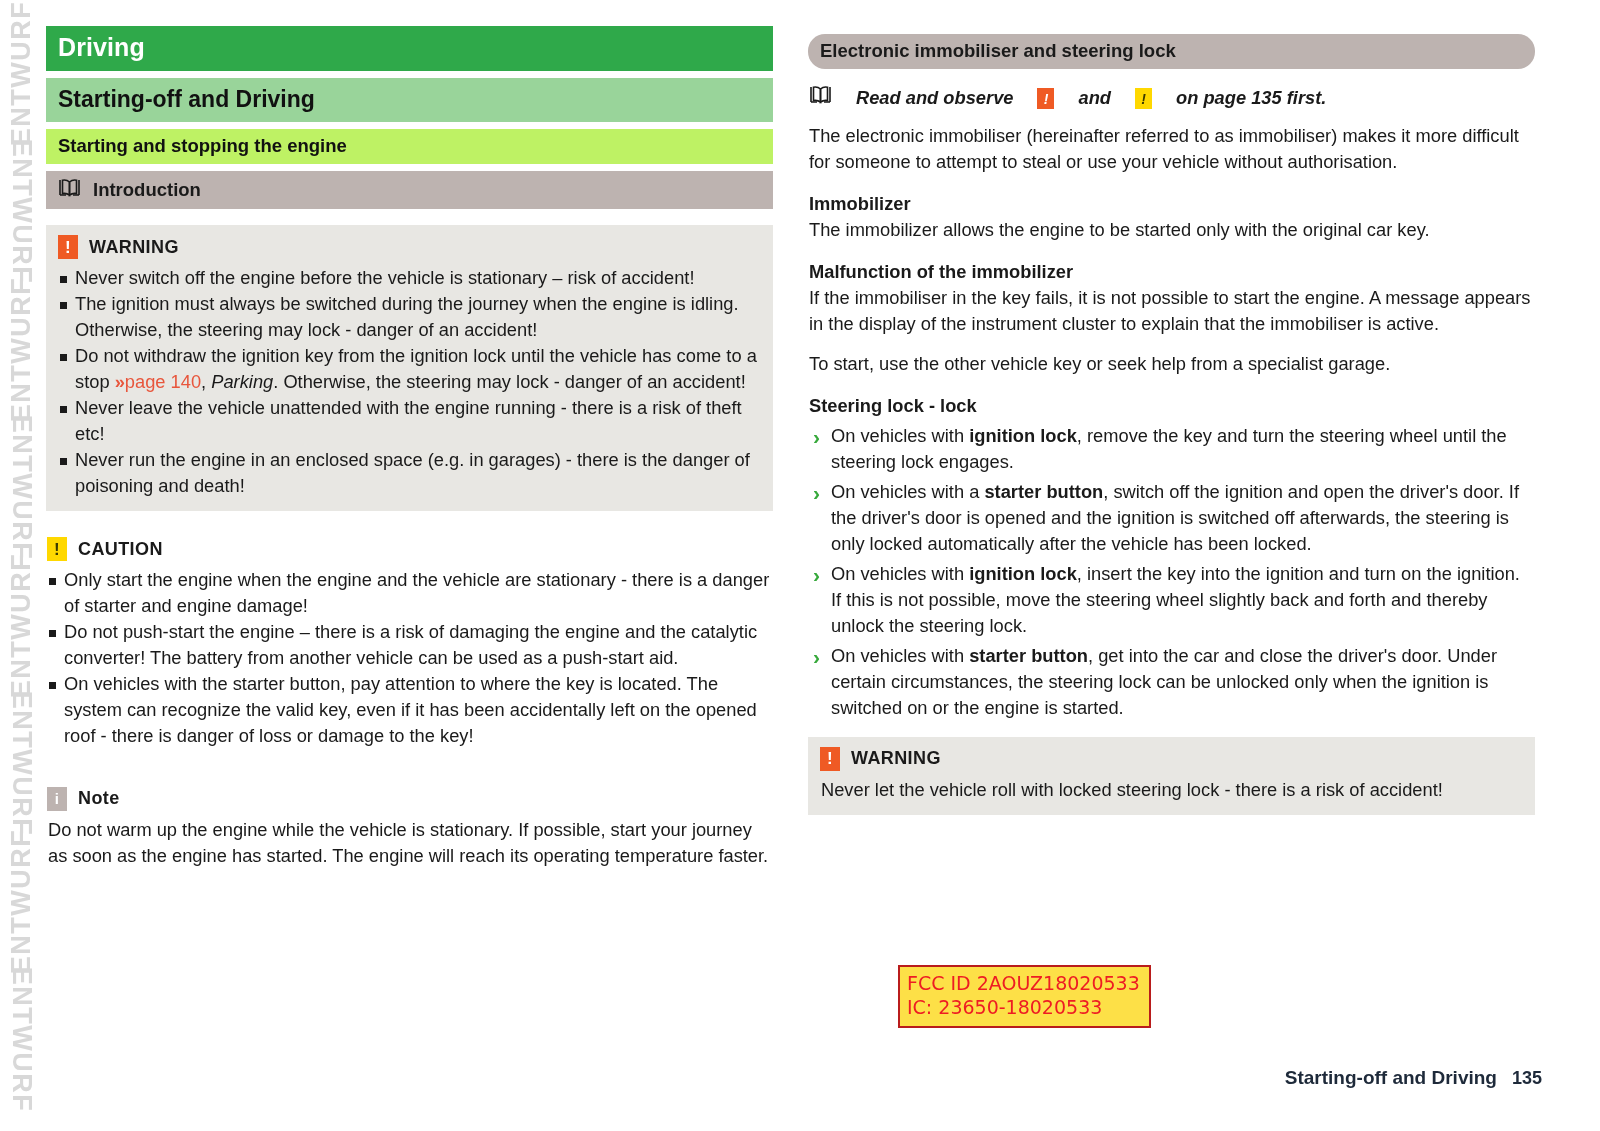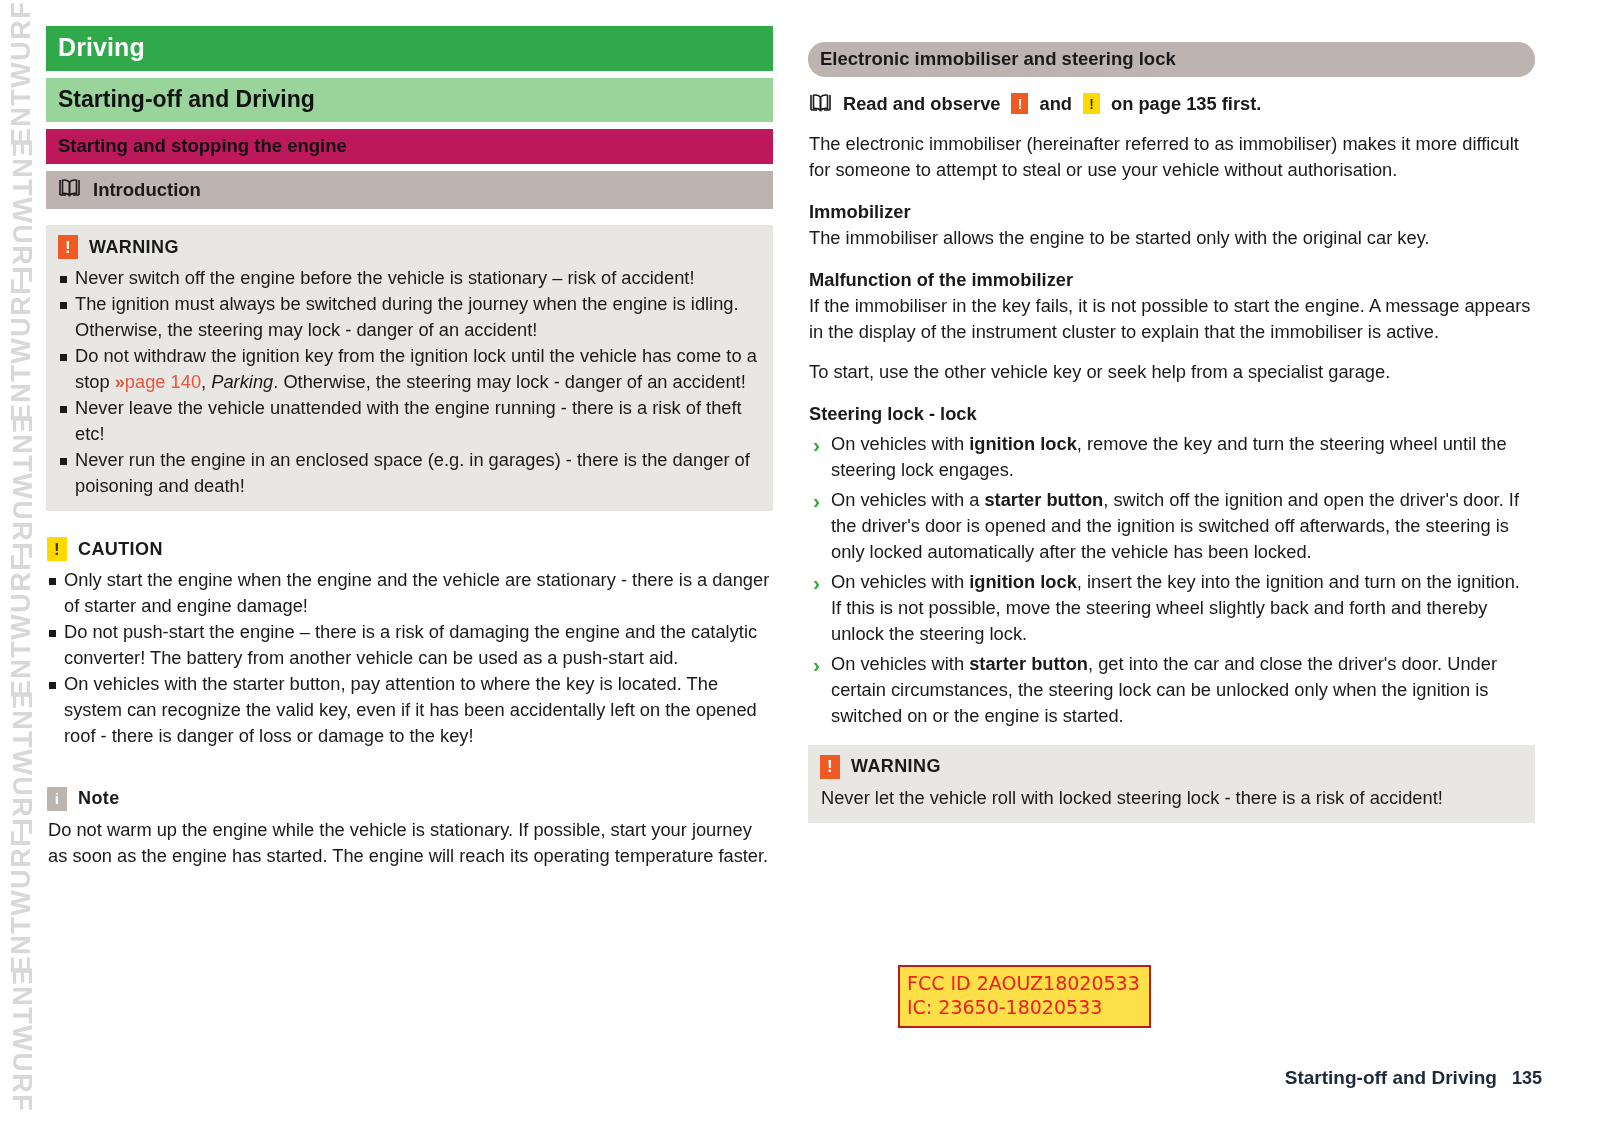--- a/index.html
+++ b/index.html
@@ -63,21 +63,21 @@
   .banner-section {
     background: #99d49a;
     color: #111111;
     font-size: 23px;
     font-weight: 700;
     padding: 9px 0 10px 12px;
     line-height: 1.1;
     margin-top: 7px;
   }
   .banner-sub {
-    background: #be185d;
+    background: #bef264;
     color: #111111;
     font-size: 18.5px;
     font-weight: 700;
     padding: 7px 0 8px 12px;
     line-height: 1.1;
     margin-top: 7px;
   }
   .banner-grey {
     background: #bdb3b0;
     color: #1a1a1a;
@@ -171,26 +171,27 @@
     position: absolute;
     left: 1px; top: -1px;
     color: #37a93c;
     font-weight: 700;
     font-size: 21px;
   }
 
   
   .observe-line {
     display: flex;
-    align-items: flex-start;
-    gap: 11px;
+    align-items: flex-end;
+    gap: 24px;
     font-size: 18.3px;
     font-weight: 700;
     margin: 16px 0 0 1px;
     flex-wrap: wrap;
+    font-style: italic;
   }
   .mini-badge {
     display: inline-flex;
     align-items: center;
     justify-content: center;
     width: 17px; height: 21px;
     color: #ffffff;
     font-weight: 700;
     font-size: 14px;
     line-height: 1;
@@ -291,21 +292,21 @@
         <span class="badge badge-note">i</span>
         <span>Note</span>
       </div>
       <p class="body under-head">Do not warm up the engine while the vehicle is stationary. If possible, start your journey as soon as the engine has started. The engine will reach its operating temperature faster.</p>
     </div>
 
   </div>
 
   <div class="col col-right">
 
-    <div class="banner-grey plain" style="margin-top:16px;border-radius:17px;">
+    <div class="banner-grey plain" style="margin-top:8px;border-radius:17px;">
       <span>Electronic immobiliser and steering lock</span>
     </div>
 
     <div class="observe-line">
       <span class="book-icon">
         <svg width="23" height="19" viewBox="0 0 23 19" aria-hidden="true">
           <path d="M2 2 L2 17 M21 2 L21 17 M2 17 L8 17 M21 17 L15 17" stroke="#1a1a1a" stroke-width="1.6" fill="none"></path>
           <path d="M11.5 4 C9.5 2.2 6.5 1.8 4.5 2.2 L4.5 15.6 C6.5 15.2 9.5 15.6 11.5 17.2 Z" stroke="#1a1a1a" stroke-width="1.6" fill="none"></path>
           <path d="M11.5 4 C13.5 2.2 16.5 1.8 18.5 2.2 L18.5 15.6 C16.5 15.2 13.5 15.6 11.5 17.2 Z" stroke="#1a1a1a" stroke-width="1.6" fill="none"></path>
         </svg>
@@ -313,21 +314,21 @@
       <span>Read and observe</span>
       <span class="mini-badge mini-warn">!</span>
       <span>and</span>
       <span class="mini-badge mini-caution">!</span>
       <span>on page 135 first.</span>
     </div>
 
     <p class="body">The electronic immobiliser (hereinafter referred to as immobiliser) makes it more difficult for someone to attempt to steal or use your vehicle without authorisation.</p>
 
     <div class="sub-head">Immobilizer</div>
-    <p class="body under-head">The immobiliser allows the engine to be started only with the original car key.</p>
+    <p class="body under-head">The immobilizer allows the engine to be started only with the original car key.</p>
 
     <div class="sub-head">Malfunction of the immobilizer</div>
     <p class="body under-head">If the immobiliser in the key fails, it is not possible to start the engine. A message appears in the display of the instrument cluster to explain that the immobiliser is active.</p>
     <p class="body">To start, use the other vehicle key or seek help from a specialist garage.</p>
 
     <div class="sub-head">Steering lock - lock</div>
     <ul class="arrows">
       <li><span>On vehicles with </span><span class="b">ignition lock</span><span>, remove the key and turn the steering wheel until the steering lock engages.</span></li>
       <li><span>On vehicles with a </span><span class="b">starter button</span><span>, switch off the ignition and open the driver's door. If the driver's door is opened and the ignition is switched off afterwards, the steering is only locked automatically after the vehicle has been locked.</span></li>
     </ul>

